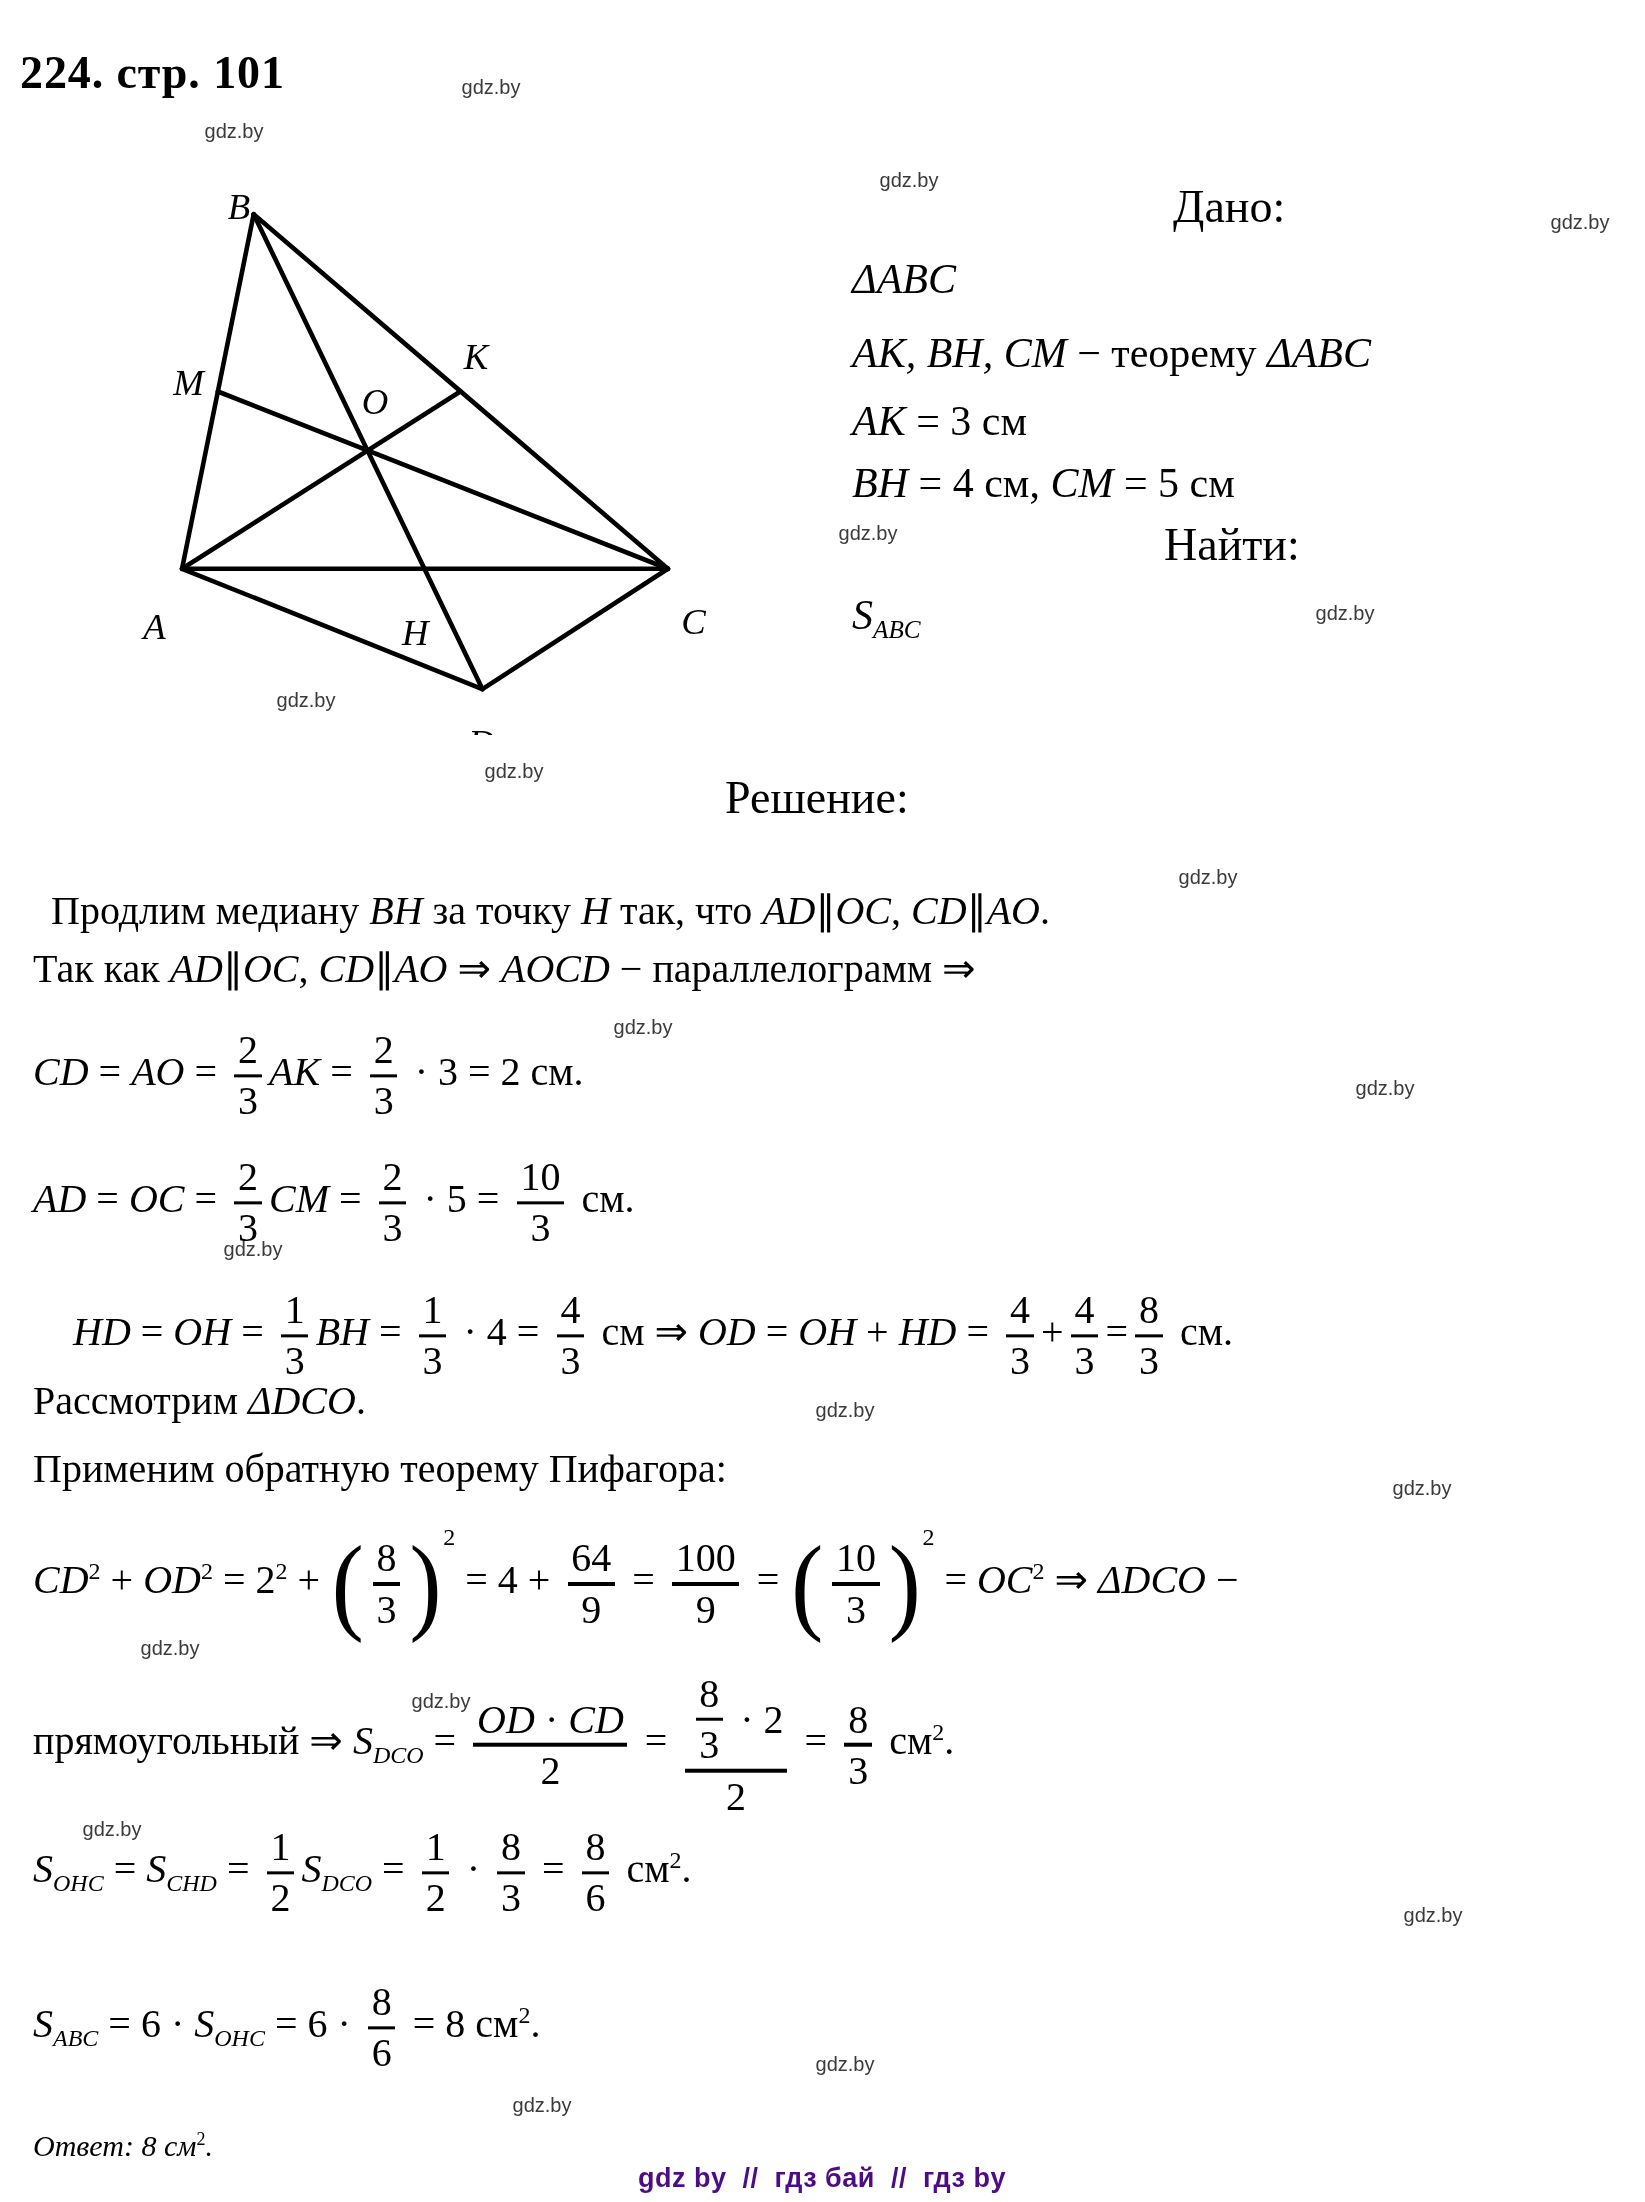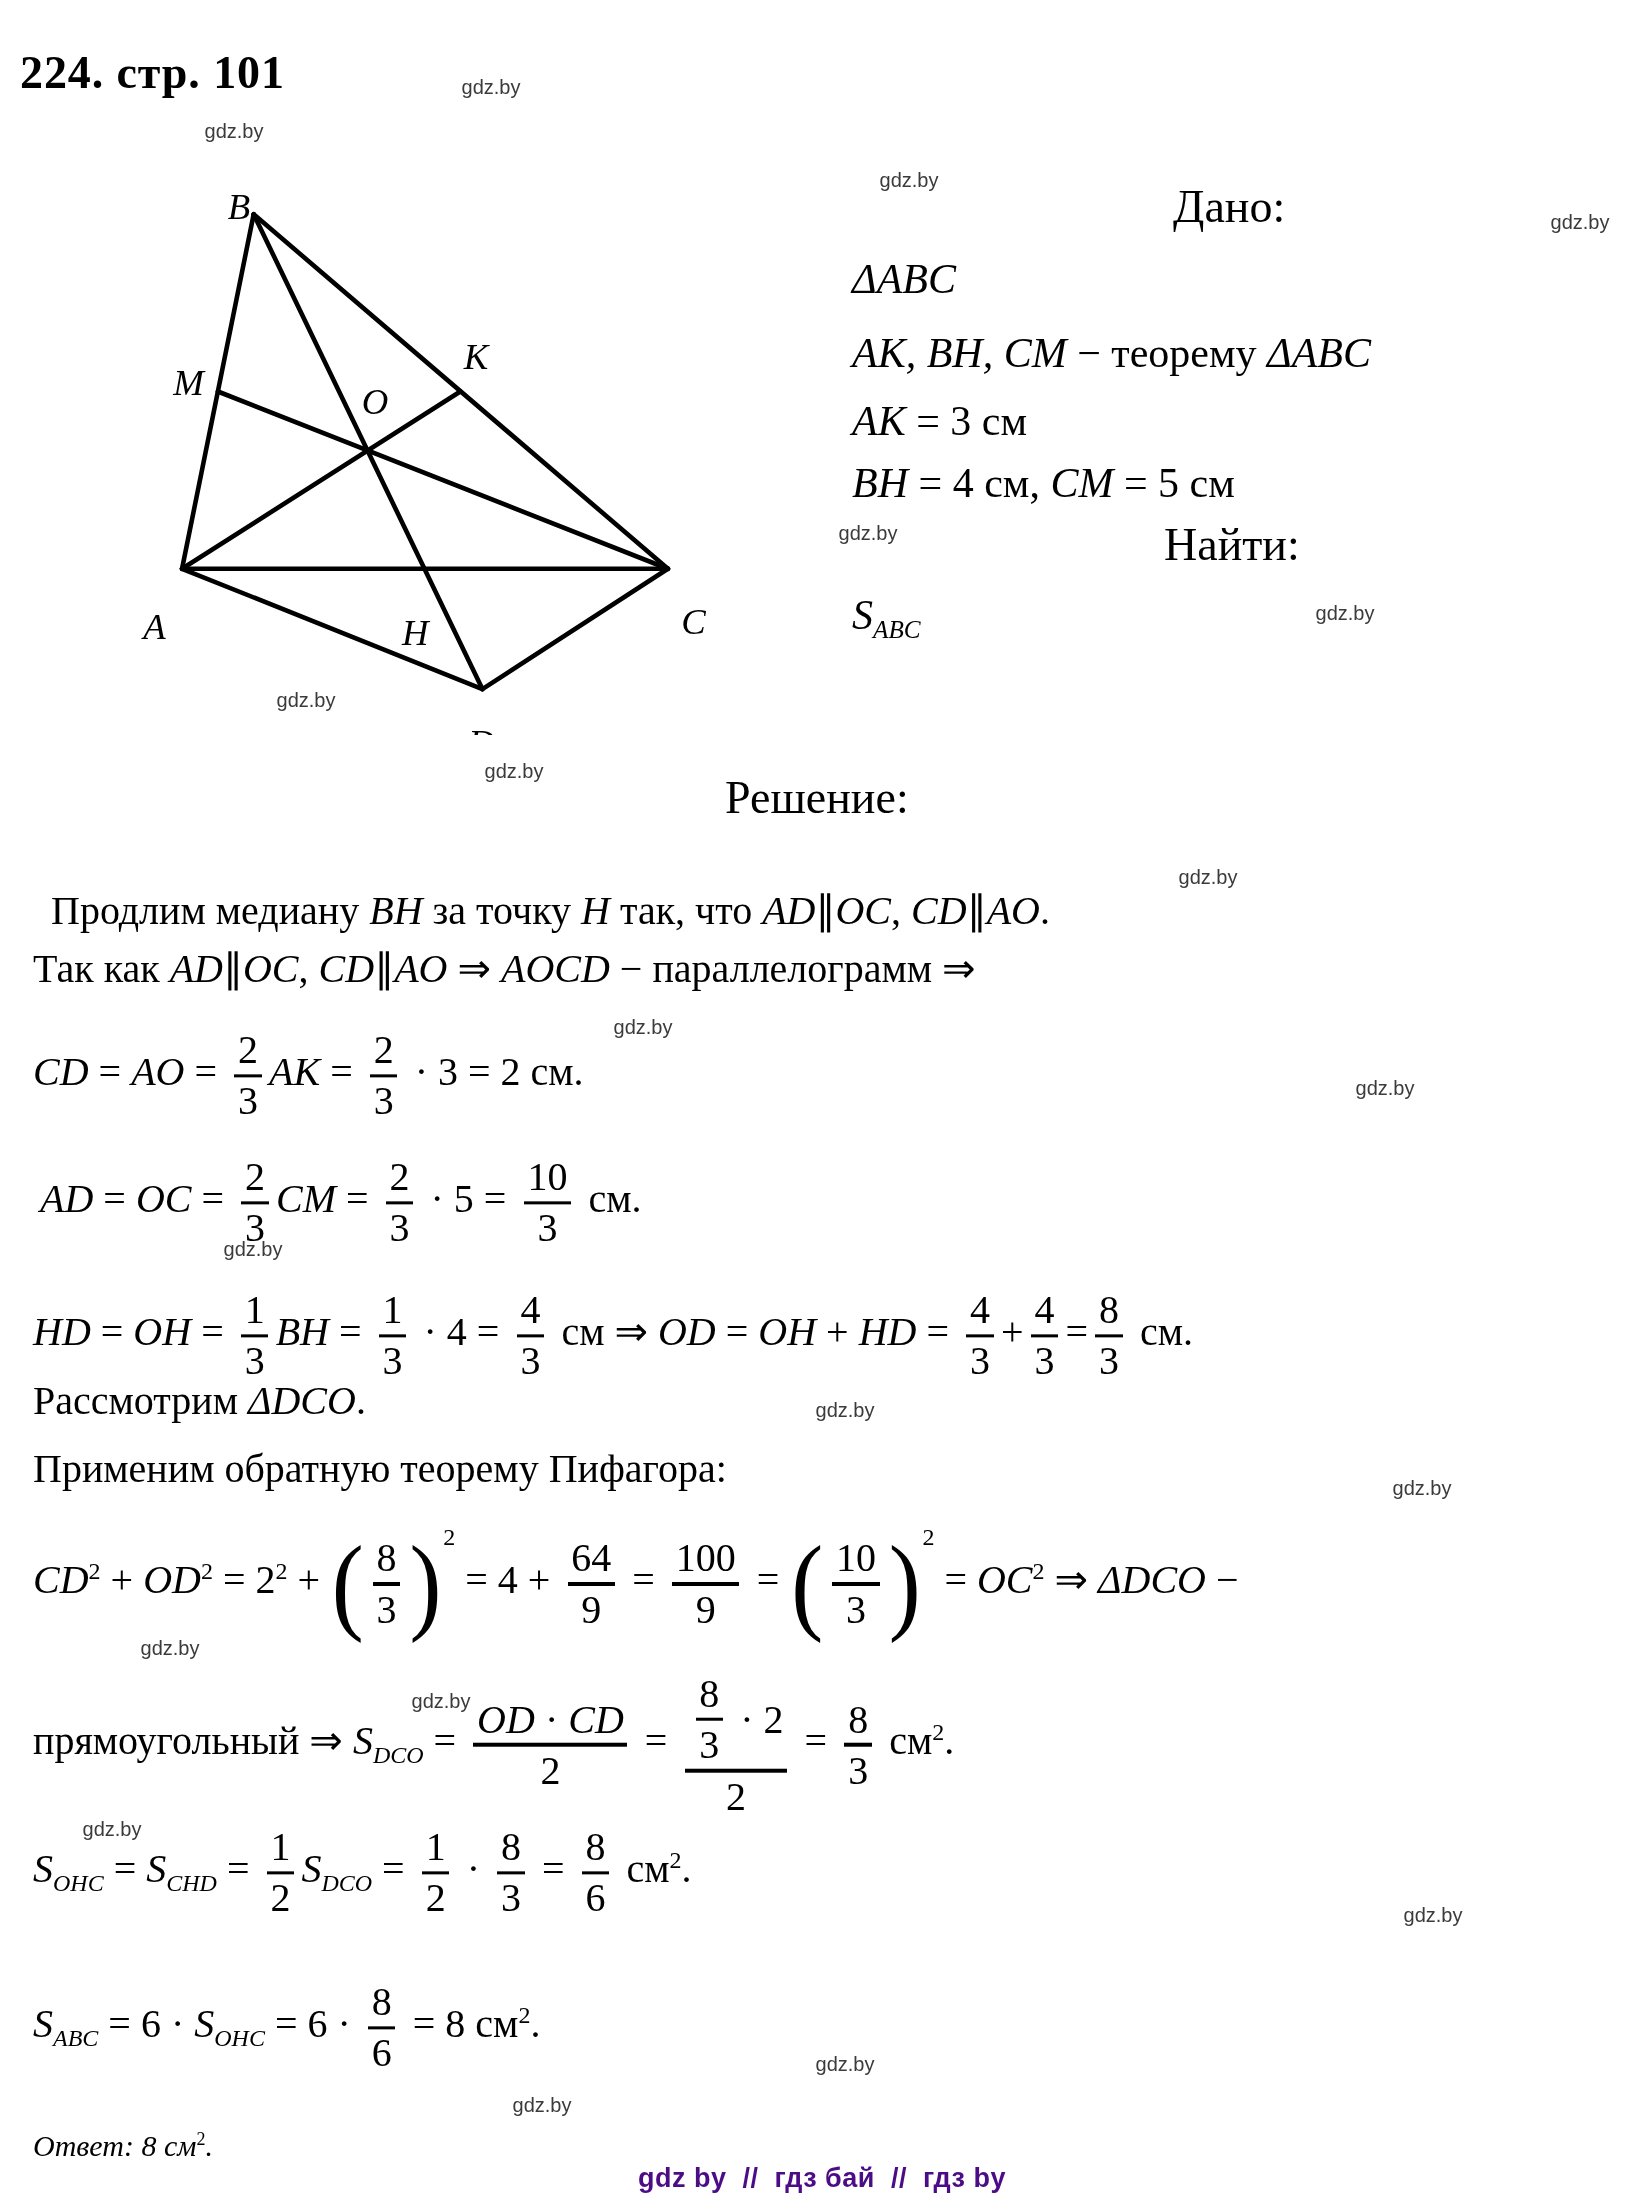--- a/index.html
+++ b/index.html
@@ -37,22 +37,22 @@
   .given-size{font-size:42px;}
   #given-lines .mline:nth-child(1){left:852px;top:279px;}
   #given-lines .mline:nth-child(2){left:852px;top:353px;}
   #given-lines .mline:nth-child(3){left:852px;top:421px;}
   #given-lines .mline:nth-child(4){left:852px;top:483px;}
   #find-line{left:852px;top:615px;}
   #solution-lines .mline{left:33px;}
   #solution-lines .mline:nth-child(1){top:911px;margin-left:18px;}
   #solution-lines .mline:nth-child(2){top:969px;}
   #solution-lines .mline:nth-child(3){top:1076px;}
-  #solution-lines .mline:nth-child(4){top:1203px;margin-left:7px;}
-  #solution-lines .mline:nth-child(5){top:1336px;}
+  #solution-lines .mline:nth-child(4){top:1203px;}
+  #solution-lines .mline:nth-child(5){top:1336px;margin-left:40px;}
   #solution-lines .mline:nth-child(6){top:1401px;}
   #solution-lines .mline:nth-child(7){top:1469px;}
   #solution-lines .mline:nth-child(8){top:1584px;}
   #solution-lines .mline:nth-child(9){top:1745px;}
   #solution-lines .mline:nth-child(10){top:1873px;}
   #solution-lines .mline:nth-child(11){top:2028px;}
   #answer-line{left:33px;top:2146px;font-size:30px;}
   #answer-line .it{font-style:italic;}
   .it{font-style:italic;}
   sup{font-size:0.6em;vertical-align:super;line-height:0;}

